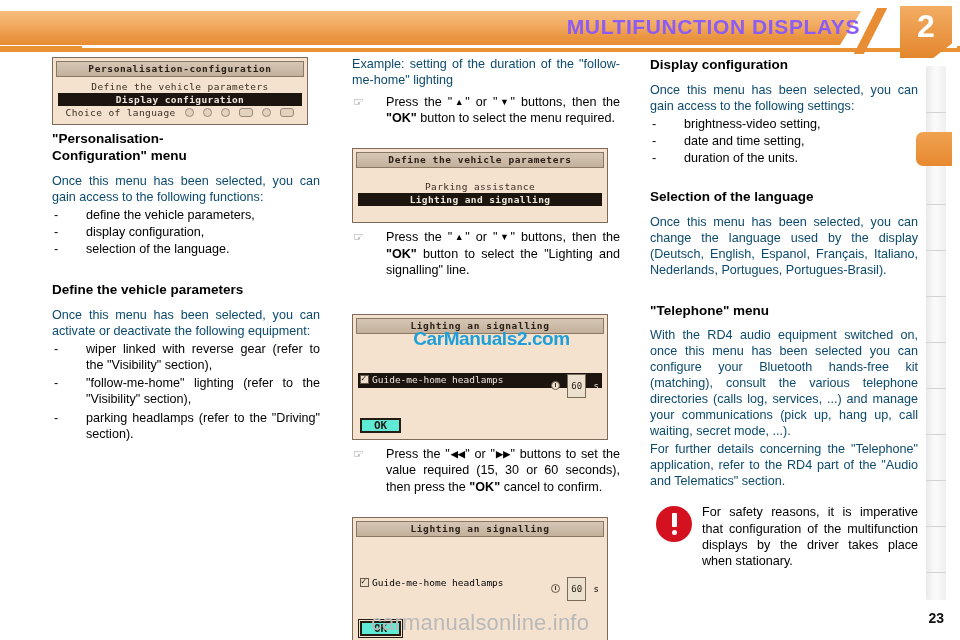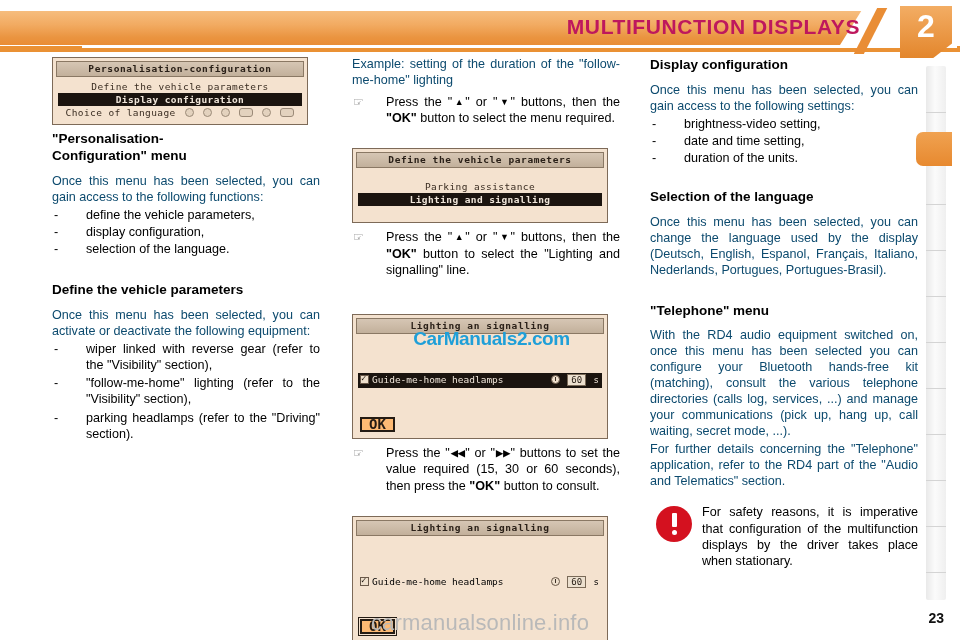--- a/index.html
+++ b/index.html
@@ -55,21 +55,21 @@
     left: 0; top: 48px;
     width: 960px; height: 4px;
     background: #ea9134;
   }
   .header-title {
     position: absolute;
     right: 100px; top: 15px;
     font-size: 21px;
     font-weight: bold;
     letter-spacing: 0.6px;
-    color: #be185d;
+    color: #8b5cf6;
     white-space: nowrap;
   }
   .header-slash {
     position: absolute;
     right: 66px; top: 8px;
     width: 40px; height: 46px;
     overflow: hidden;
   }
   .header-slash i {
     position: absolute;
@@ -283,34 +283,34 @@
     content: "";
     position: absolute;
     left: 3px; top: 1px;
     width: 1px; height: 4px;
     background: #3a2d22;
   }
   .val-box {
     display: inline-block;
     border: 1px solid #7a6a58;
     background: #ece0cf;
-    padding: 0 3px;
+    padding: 6px 3px;
     font-size: 9px;
     color: #2a2018;
     margin: 0 2px;
   }
   .screen .blankline { height: 13px; }
   .ok-box {
     display: inline-block;
     border: 2px solid #241b13;
-    background: #fdba74;
-    font-size: 14px;
+    background: #5eead4;
+    font-size: 11px;
     font-weight: bold;
     color: #241b13;
-    padding: 0 7px;
+    padding: 0 12px;
     line-height: 11px;
     margin: 2px 0 1px 2px;
   }
 
   
   .wm-panel {
     position: absolute;
     left: 0; right: 0; top: 13px;
     text-align: center;
     font-family: "Liberation Sans", sans-serif;
@@ -496,21 +496,21 @@
         </div>
         <div class="blankline"></div>
         <div class="blankline"></div>
         <span class="ok-box">OK</span>
       </div>
       <div class="wm-panel">CarManuals2.com</div>
     </div>
 
     <div class="instr">
       <span class="ptr">☞</span>
-      <span>Press the "</span><b class="arw">◀◀</b><span>" or "</span><b class="arw">▶▶</b><span>" buttons to set the value required (15, 30 or 60 seconds), then press the </span><b>"OK"</b><span> button to consult.</span>
+      <span>Press the "</span><b class="arw">◀◀</b><span>" or "</span><b class="arw">▶▶</b><span>" buttons to set the value required (15, 30 or 60 seconds), then press the </span><b>"OK"</b><span> cancel to confirm.</span>
     </div>
 
     <div style="height:22px"></div>
 
     <div class="screen">
       <div class="titlebar">Lighting an signalling</div>
       <div class="rows">
         <div class="optrow">
           <span class="chk"></span><span>Guide-me-home headlamps</span>
           <span class="opt-right">

